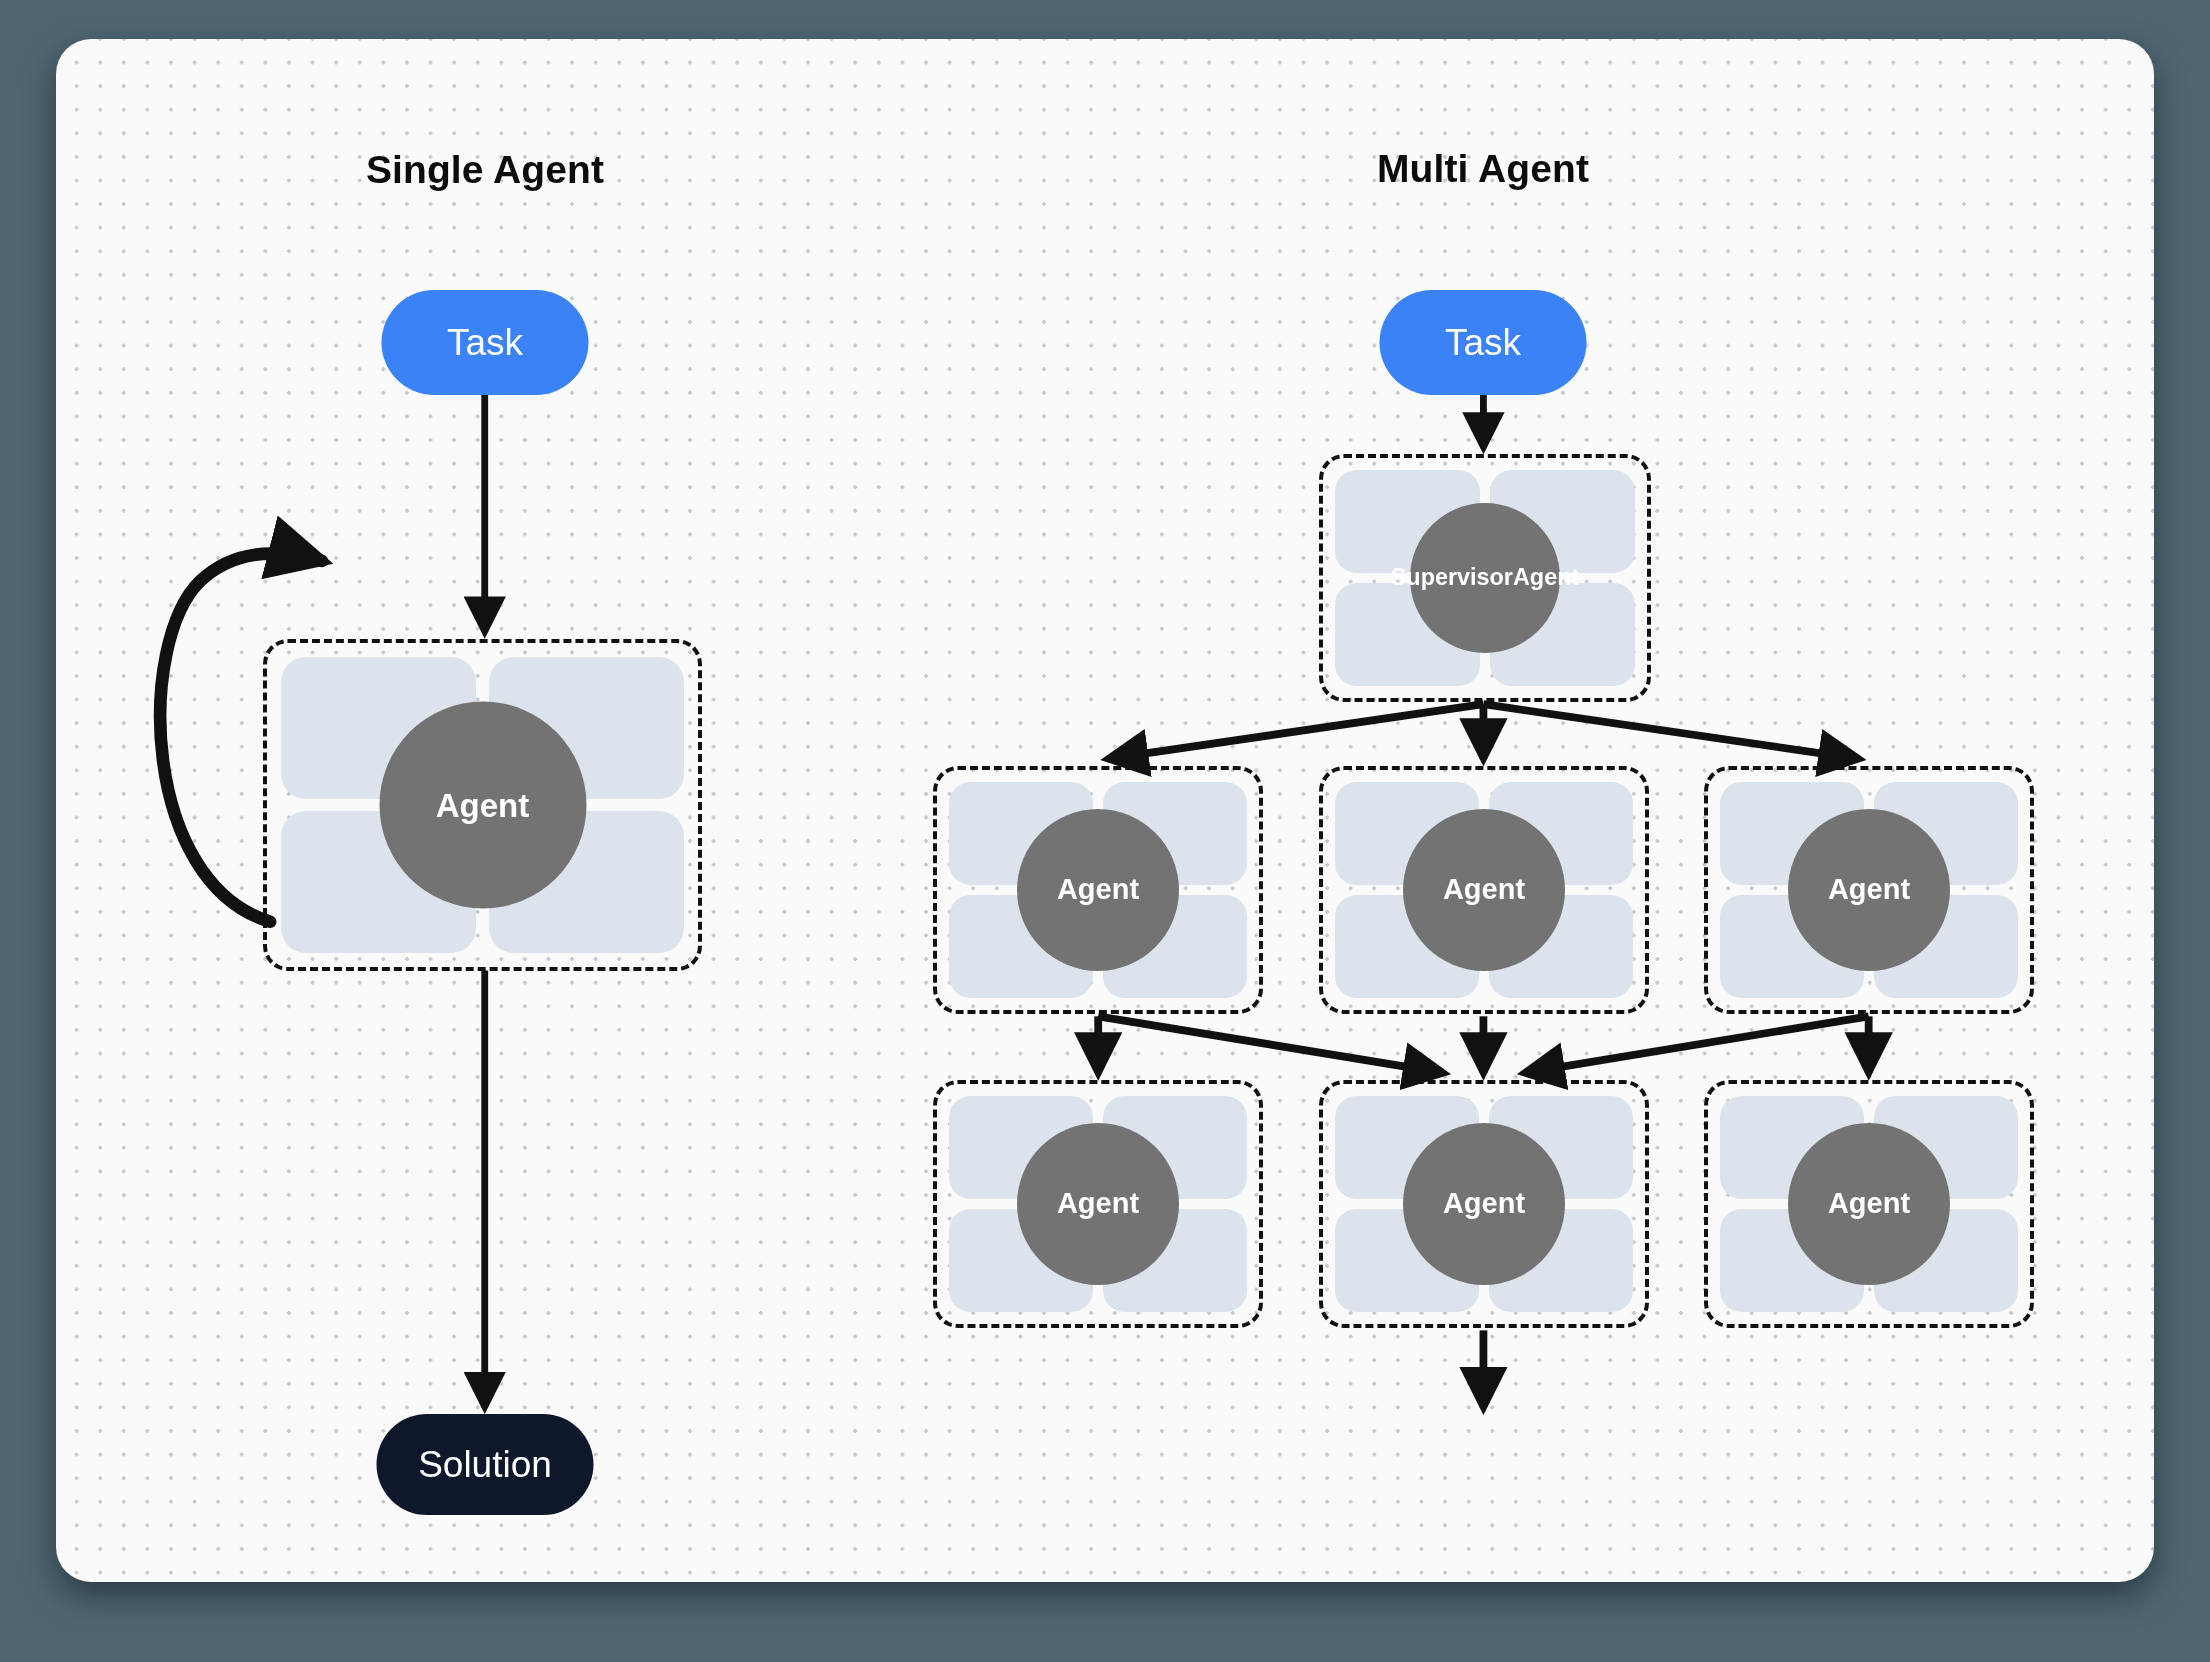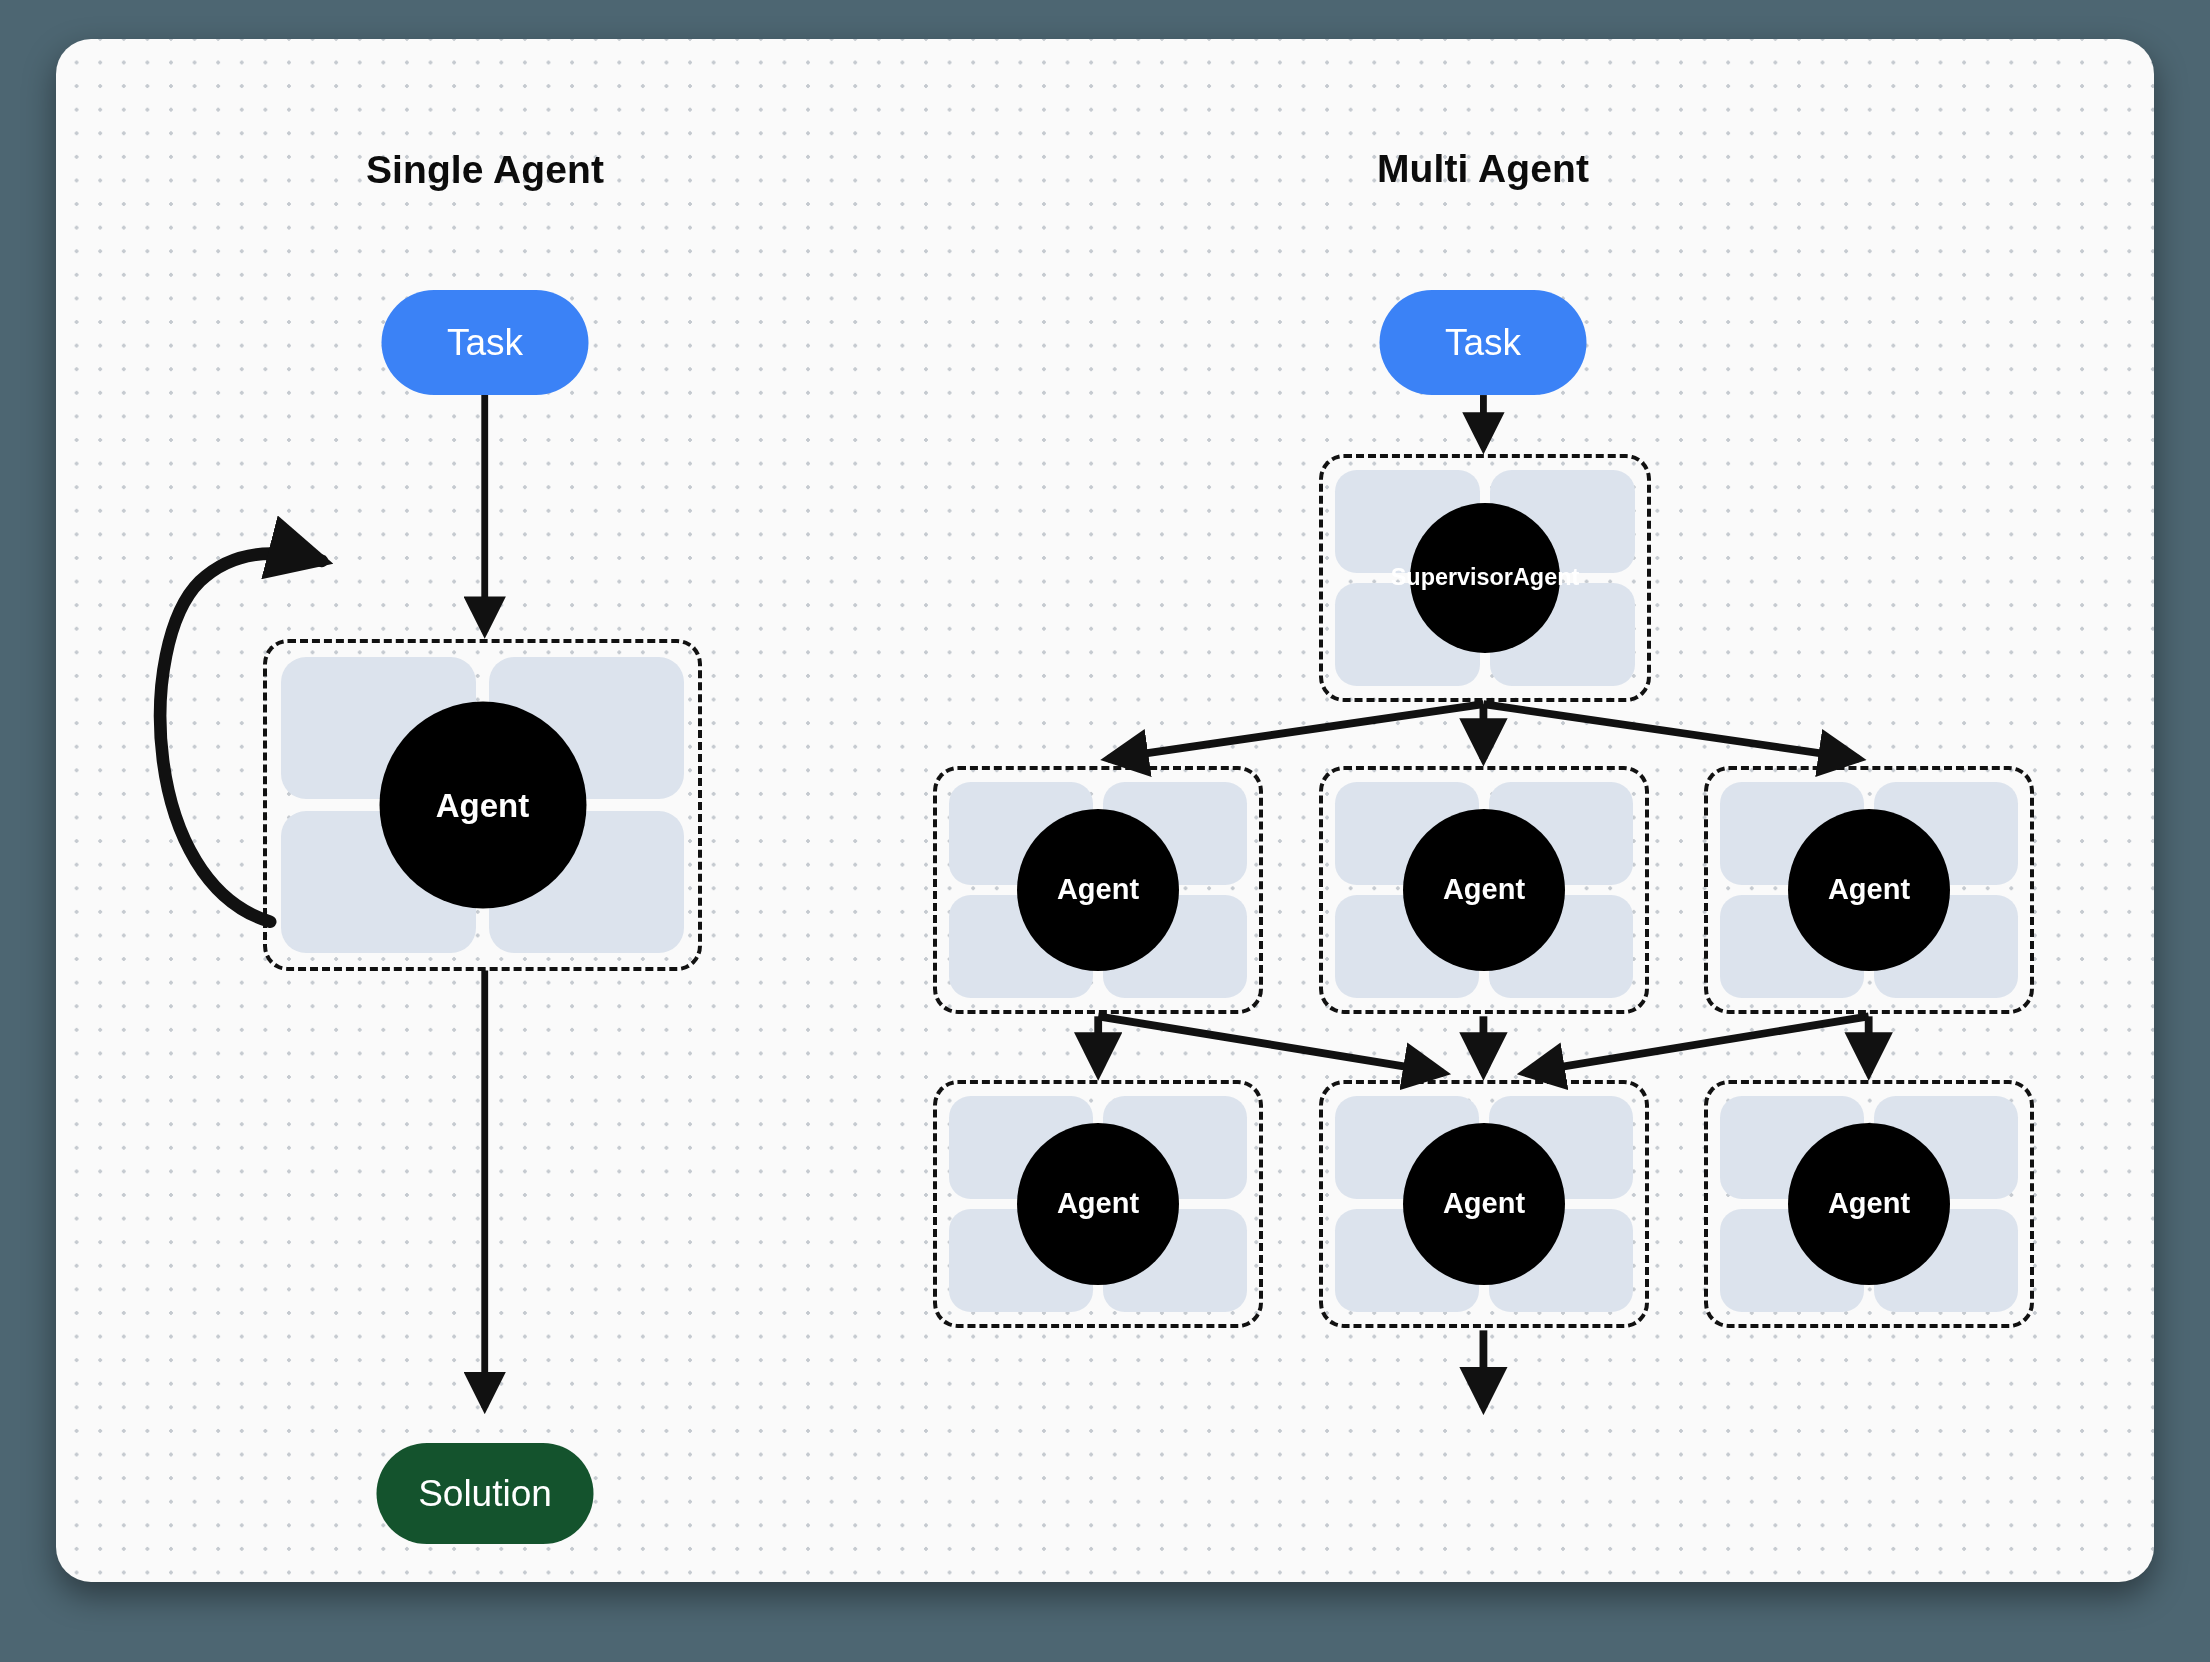--- a/index.html
+++ b/index.html
@@ -41,21 +41,21 @@
 
   .pill {
     position: absolute;
     display: flex; align-items: center; justify-content: center;
     border-radius: 974px;
     color: #ffffff; font-size: 37px; font-weight: 400;
     transform: translateX(-50%);
     white-space: nowrap;
   }
   .pill.task     { background: #3b82f6; }
-  .pill.solution { background: #14532d; margin-top: 29px; }
+  .pill.solution { background: #0f172a; }
 
   #task-left      { left: 485px;  top: 290px;  width: 207px; height: 105px; }
   #task-right     { left: 1483px; top: 290px;  width: 207px; height: 105px; }
   #solution-left  { left: 485px;  top: 1414px; width: 217px; height: 101px; }
 
   .agent-card {
     position: absolute;
     border: 4.9px dashed #111111;
     border-radius: 25px;
     background: transparent;
@@ -66,21 +66,21 @@
     grid-template-columns: 1fr 1fr;
     grid-template-rows: 1fr 1fr;
     gap: 12.7px;
   }
   .tile { background: #dce3ed; border-radius: 25px; }
   .agent-core {
     position: absolute;
     left: 50%; top: 50%;
     transform: translate(-50%, -50%);
     border-radius: 50%;
-    background: #000000;
+    background: #737373;
     display: flex; align-items: center; justify-content: center;
     color: #ffffff; font-weight: 700; text-align: right;
     line-height: 1.07;
   }
   .agent-core.big   { width: 207px; height: 207px; font-size: 33px; }
   .agent-core.small { width: 162px; height: 162px; font-size: 29px; }
   .agent-core.sup   { width: 150px; height: 150px; font-size: 23.4px; }
 
   
   #agent-single { left: 263px; top: 639px; width: 439px; height: 332px; }

